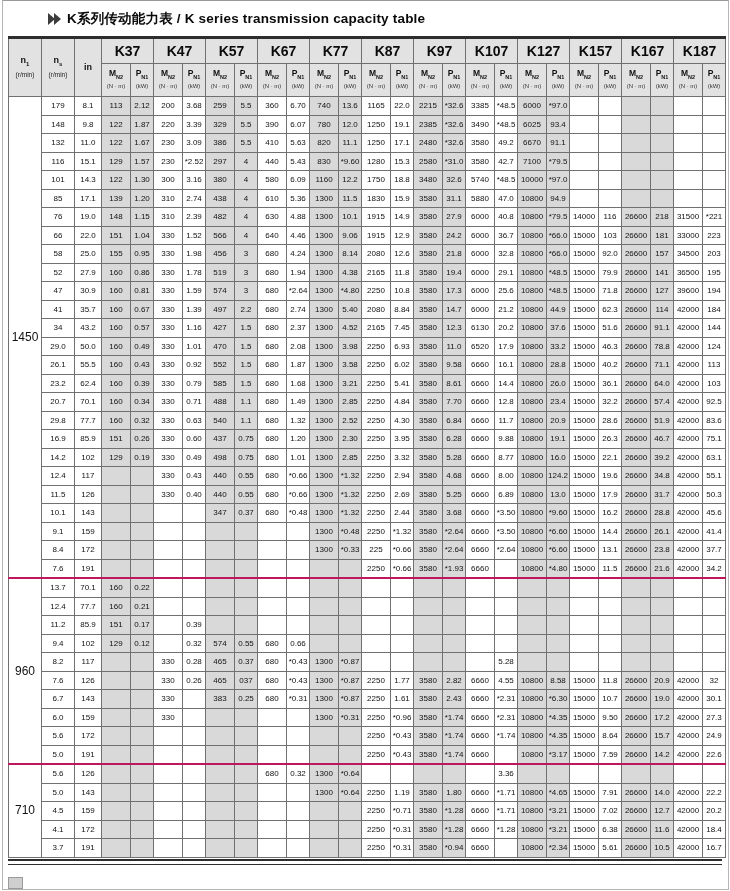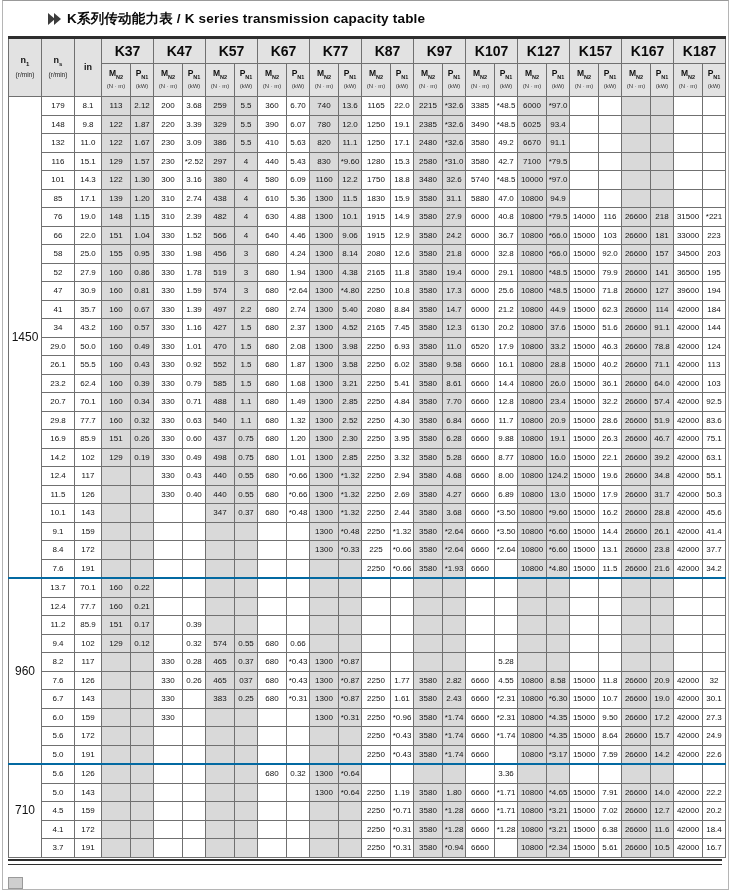--- a/index.html
+++ b/index.html
@@ -27,21 +27,21 @@
   .cap th.speed sub{font-size:6px;}
   .cap th.speed .unit{font-size:6.5px;font-weight:normal;color:#222;display:block;margin-top:1px;}
   .cap th.series{font-size:14px;font-weight:bold;height:24px;color:#0a0a0a;}
   .cap th.sub{height:32px;}
   .cap th.sub .base{font-size:8.5px;font-weight:bold;}
   .cap th.sub sub{font-size:5.5px;font-weight:bold;}
   .cap th.sub .unit{display:block;font-size:6px;font-weight:normal;color:#333;margin-top:1px;}
   .cap tbody td{height:17.5px;background:#ffffff;}
   .cap td.sh{background:#d9d9d9;}
   .cap td.n1{background:#ffffff;font-size:12px;}
-  .cap tr.group-start td{border-top:2px solid #0369a1;}
+  .cap tr.group-start td{border-top:2px solid #be185d;}
   .bottom-rule{width:714px;height:3px;border-top:2px solid #2e2e2e;border-bottom:1px solid #2e2e2e;margin-top:1px;}
   .footer-square{position:absolute;left:8px;bottom:2px;width:13px;height:10px;background:#cfcfcf;border:1px solid #9a9a9a;}
 </style>
 </head>
 <body>
 
 <div class="page-frame"></div>
 
 <div class="content">
   <div class="title-row">
@@ -734,21 +734,21 @@
           <td>0.40</td>
           <td class="sh">440</td>
           <td class="sh">0.55</td>
           <td>680</td>
           <td>*0.66</td>
           <td class="sh">1300</td>
           <td class="sh">*1.32</td>
           <td>2250</td>
           <td>2.69</td>
           <td class="sh">3580</td>
-          <td class="sh">4.27</td>
+          <td class="sh">5.25</td>
           <td>6660</td>
           <td>6.89</td>
           <td class="sh">10800</td>
           <td class="sh">13.0</td>
           <td>15000</td>
           <td>17.9</td>
           <td class="sh">26600</td>
           <td class="sh">31.7</td>
           <td>42000</td>
           <td>50.3</td>

